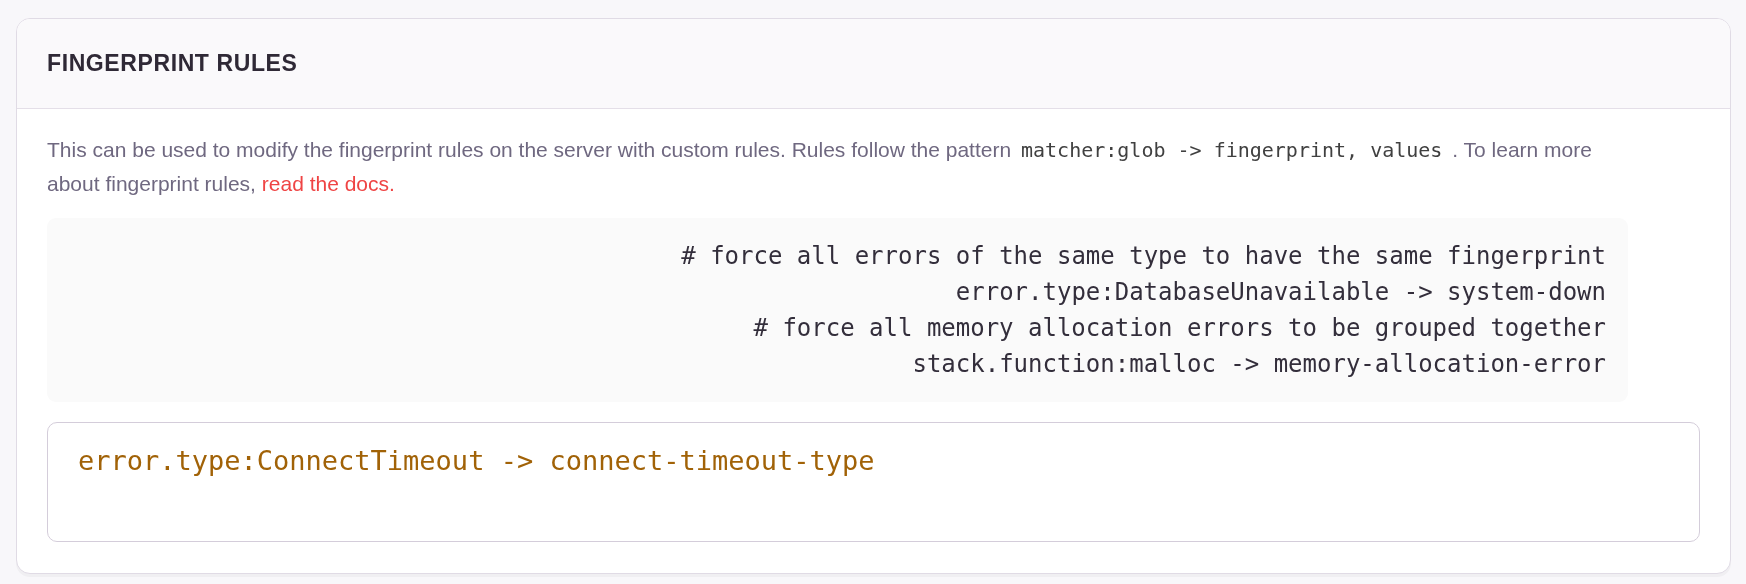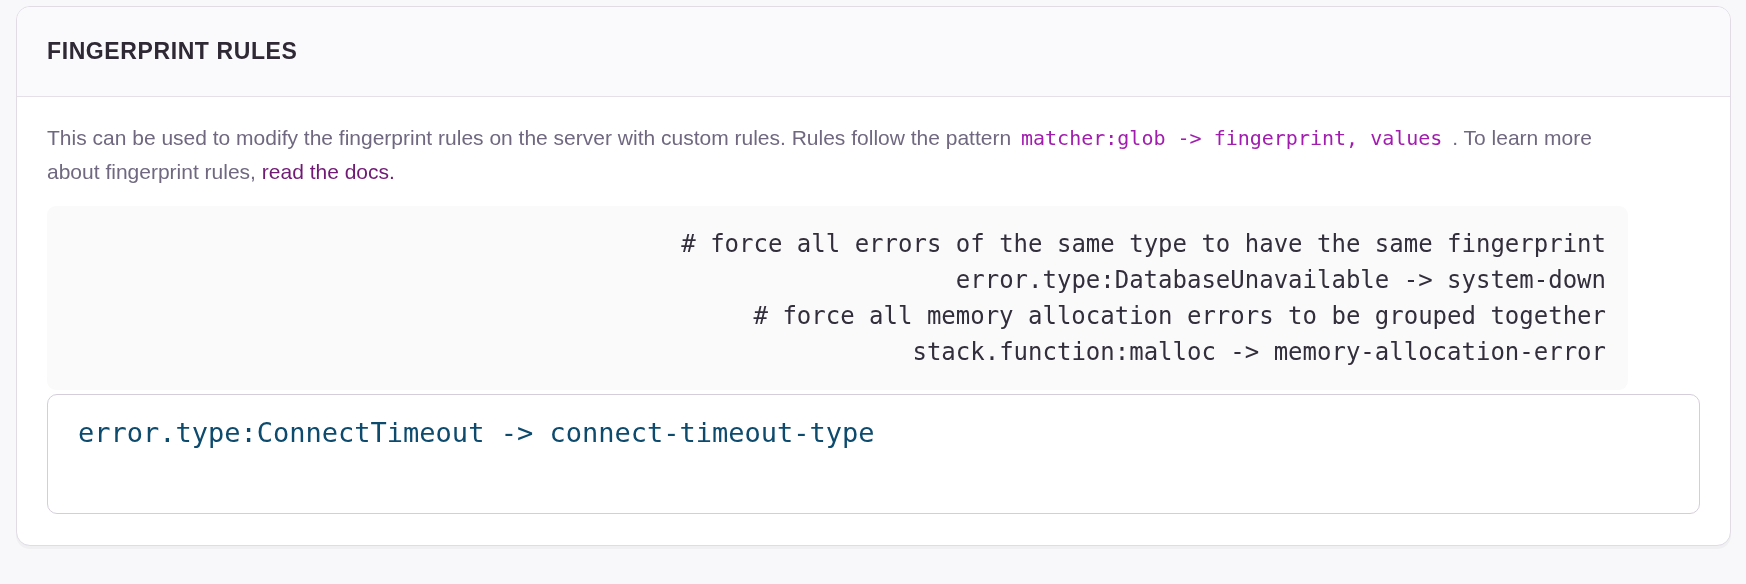--- a/index.html
+++ b/index.html
@@ -6,21 +6,21 @@
   html, body {
     width: 1746px;
     height: 584px;
     background: #f8f7fa;
     font-family: "Liberation Sans", "DejaVu Sans", sans-serif;
     overflow: hidden;
   }
   .panel {
     position: absolute;
     left: 16px;
-    top: 6px;
+    top: 18px;
     width: 1715px;
     background: #ffffff;
     border: 1px solid #e0dbe5;
     border-radius: 14px;
     box-shadow: 0 3px 0 rgba(48, 40, 57, 0.04);
     overflow: hidden;
   }
   .panel-header {
     background: #faf9fb;
     border-bottom: 1px solid #e4dfe8;
@@ -42,54 +42,54 @@
   .description {
     font-size: 21px;
     line-height: 33px;
     color: #6f6880;
     max-width: 1560px;
     margin-right: 80px;
   }
   .description .inline-code {
     font-family: "DejaVu Sans Mono", "Liberation Mono", monospace;
     font-size: 20px;
-    color: #a21caf;
+    color: #404040;
     padding: 0 4px;
   }
   .description a {
-    color: #701a75;
+    color: #ef4444;
     text-decoration: none;
   }
   .example-code {
     margin-top: 18px;
     margin-right: 72px;
     background: #fafafa;
     border-radius: 9px;
     padding: 20px 22px;
     font-family: "DejaVu Sans Mono", "Liberation Mono", monospace;
     font-size: 24px;
     line-height: 36px;
     color: #332e3b;
     white-space: pre;
     overflow: hidden;
     text-align: right;
   }
   .rules-textarea {
     display: block;
-    margin-top: 4px;
+    margin-top: 20px;
     width: 100%;
     height: 120px;
     background: #ffffff;
     border: 1px solid #d4cdda;
     border-radius: 10px;
     padding: 19px 30px;
     font-family: "DejaVu Sans Mono", "Liberation Mono", monospace;
     font-size: 27px;
     line-height: 38px;
-    color: #0c4a6e;
+    color: #a16207;
     resize: none;
     outline: none;
     white-space: pre;
     overflow: hidden;
   }
 </style>
 </head>
 <body>
 
 <div class="panel">

